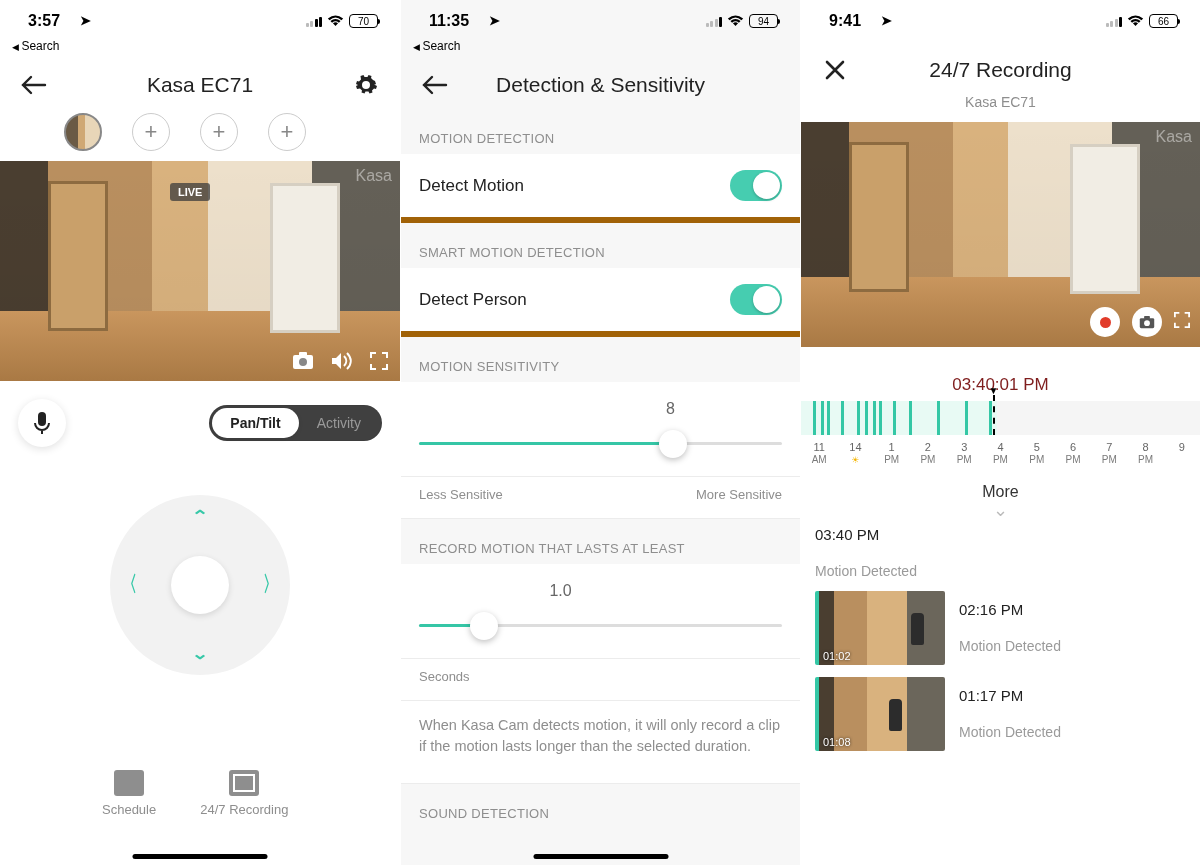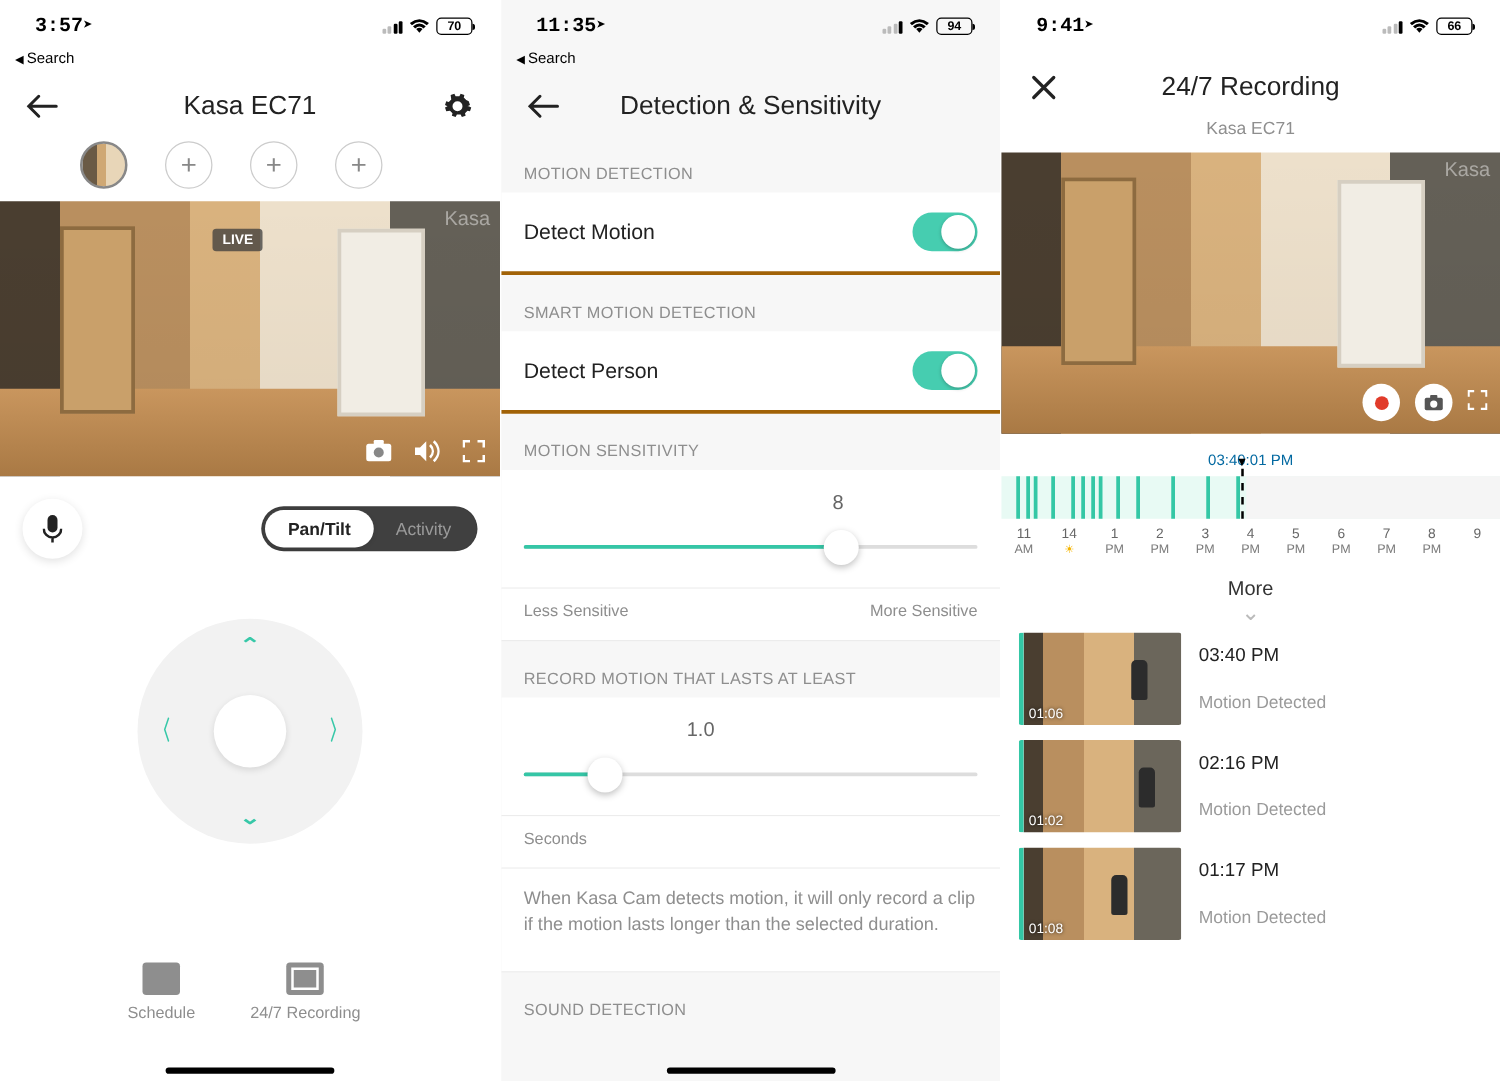--- a/index.html
+++ b/index.html
@@ -24,32 +24,32 @@
   .status-bar {
     height: 42px;
     display: flex;
     align-items: center;
     justify-content: space-between;
     padding: 0 22px 0 28px;
     font-size: 16px;
     font-weight: 600;
     color: #000;
   }
-  .status-left { display: flex; align-items: center; gap: 0; font-family: Liberation Mono, monospace; }
+  .status-left { display: flex; align-items: center; gap: 20px; }
   .status-right { display: flex; align-items: center; gap: 5px; }
   .loc-arrow { font-size: 13px; transform: translateY(-1px); }
   .sig { display:flex; align-items:flex-end; gap:1.5px; height:12px; }
   .sig span { width:3px; background:#000; border-radius:1px; }
   .sig span.dim { background:#bbb; }
   .wifi-ic { width:17px; height:12px; }
   .batt {
     display:flex; align-items:center; gap:1px;
     border:1.5px solid #000; border-radius:4px; padding:1px 1px;
     position:relative; width:29px; height:14px;
-    font-size:10px; font-weight:700; justify-content:center;
+    font-size:10px; font-weight:400; justify-content:center;
   }
   .batt::after { content:""; position:absolute; right:-3px; top:4px; width:2px; height:5px; background:#000; border-radius:0 2px 2px 0;}
   .back-search { font-size:12px; color:#000; padding-left:12px; margin-top:-3px; margin-bottom:4px;}
   .back-search::before { content:"◀ "; font-size:9px; }
 
   
   .app-header {
     display:flex; align-items:center; justify-content:space-between;
     padding: 14px 20px 10px 20px;
   }
@@ -138,21 +138,21 @@
 
   
   .s2 { background:#f7f7f7; }
   .section-label {
     color:#8e8e8e; font-size:13px; font-weight:500; letter-spacing:0.3px;
     padding: 22px 18px 8px 18px;
   }
   .cell {
     background:#fff; padding:16px 18px;
     display:flex; align-items:center; justify-content:space-between;
-    border-bottom:3px solid #a16207;
+    border-bottom:6px solid #a16207;
     font-size:17px; color:#222;
   }
   .toggle {
     width:52px; height:31px; border-radius:16px; background:#46cdb0; position:relative;
   }
   .toggle::after{
     content:""; position:absolute; right:2px; top:2px; width:27px; height:27px; border-radius:50%;
     background:#fff; box-shadow:0 1px 3px rgba(0,0,0,0.25);
   }
   .slider-block { background:#fff; padding:18px 18px 12px 18px; border-bottom:1px solid #ececec;}
@@ -176,21 +176,21 @@
   .s3 .sub { text-align:center; color:#8e8e8e; font-size:14px; padding-bottom:12px; }
   .s3 .video { height:225px; }
   .s3 .video .overlay-icons2 {
     position:absolute; right:10px; bottom:10px; display:flex; gap:12px; align-items:center;
   }
   .rec-dot { width:30px; height:30px; border-radius:50%; background:#fff; display:flex; align-items:center; justify-content:center;}
   .rec-dot::after{ content:""; width:11px; height:11px; border-radius:50%; background:#e13b2a;}
   .cap-ic { width:30px; height:30px; border-radius:50%; background:#fff; display:flex; align-items:center; justify-content:center; font-size:15px; color:#444;}
   .full-ic { color:#fff; font-size:16px; }
 
-  .ts { text-align:center; font-size:12px; color:#0369a1; margin:14px 0 6px 0; }
+  .ts { text-align:center; font-size:17px; color:#7f1d1d; margin:28px 0 6px 0; }
   .tl { position:relative; height:34px; background:#e8faf4; margin:0; }
   .tl .bar { position:absolute; top:0; bottom:0; width:3px; background:#34c7a5; }
   .tl .cursor { position:absolute; top:-6px; bottom:0; border-left:2px dashed #000; }
   .tl .cursor::before{ content:"▼"; position:absolute; top:-10px; left:-6px; font-size:10px; color:#000;}
   .tl-right { position:absolute; top:0; bottom:0; right:0; background:#f5f5f5; }
 
   .hours { display:flex; font-size:11px; color:#7a7a7a; padding:6px 0 4px 0; }
   .hr { flex:1; text-align:center; line-height:1.15; }
   .hr .n{ display:block; color:#666;}
   .hr .ap{ display:block; font-size:10px;}
@@ -524,24 +524,20 @@
         <span class="n">9</span>
         <span class="ap"></span>
       </div>
     </div>
 
   <div class="today-hdr">More</div>
   <div class="chev">⌄</div>
 
   <div class="clips" id="clips">
       <div class="clip">
-        <div class="clip-thumb">
-          <div class="person" style="left:86px"></div>
-          <span class="dur">01:06</span>
-        </div>
         <div class="clip-meta">
           <div class="t">03:40 PM</div>
           <div class="d">Motion Detected</div>
         </div>
       </div>
       <div class="clip">
         <div class="clip-thumb">
           <div class="person" style="left:92px"></div>
           <span class="dur">01:02</span>
         </div>

